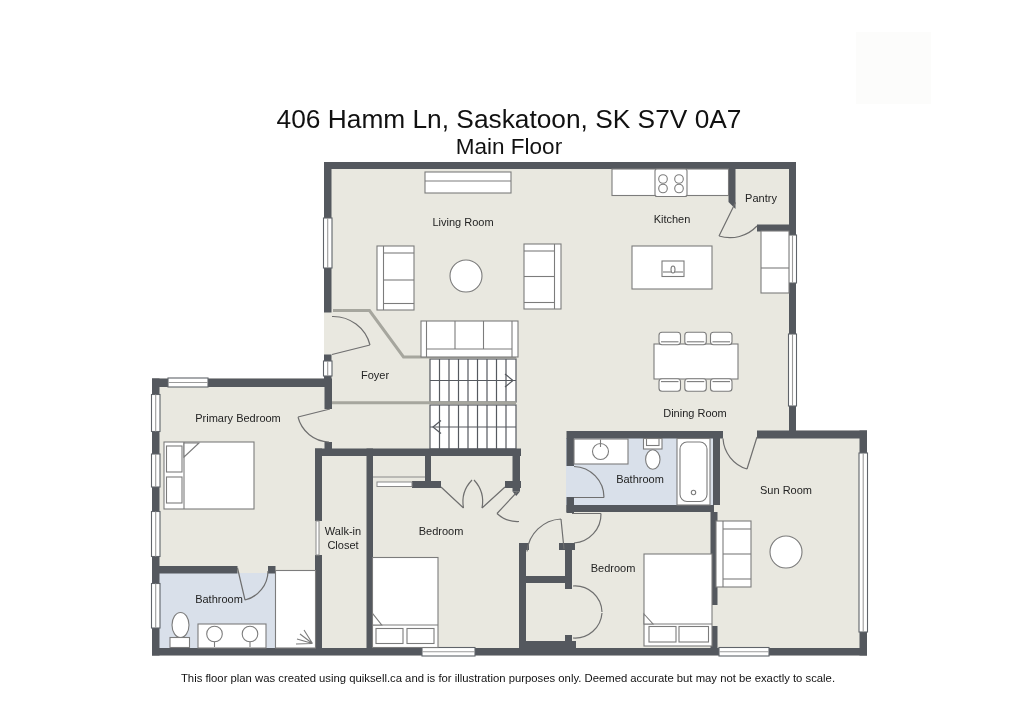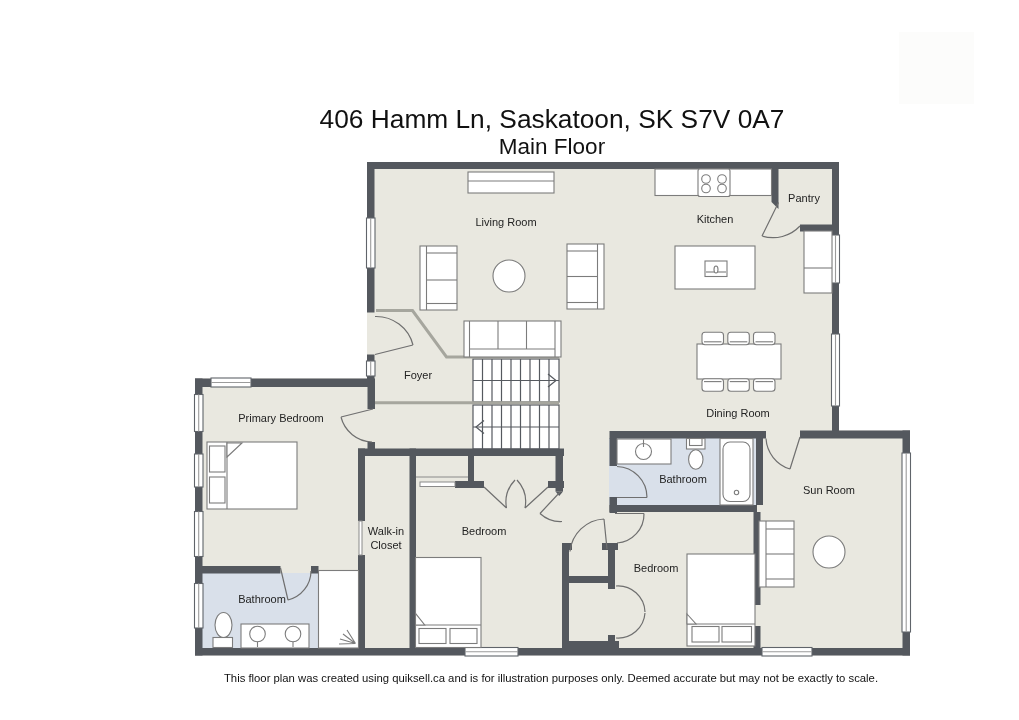--- a/index.html
+++ b/index.html
@@ -1,16 +1,16 @@
 <!DOCTYPE html>
 <html><head>
 <meta charset="utf-8">
 <style>
   html,body{margin:0;padding:0;background:#ffffff;}
-  .page{position:relative;width:931px;height:720px;background:#737373;overflow:hidden;margin-left:43px;}
+  .page{position:relative;width:931px;height:720px;background:#737373;overflow:hidden;}
   svg text{font-family:"Liberation Sans",sans-serif;}
 </style>
 </head>
 <body>
 <div class="page">
 <svg width="1019" height="720" viewBox="0 0 1019 720" xmlns="http://www.w3.org/2000/svg">
 
 <rect x="0" y="0" width="1019" height="720" fill="#ffffff"></rect>
 
 <rect x="856" y="32" width="131" height="72" fill="#fcfcfb"></rect>

